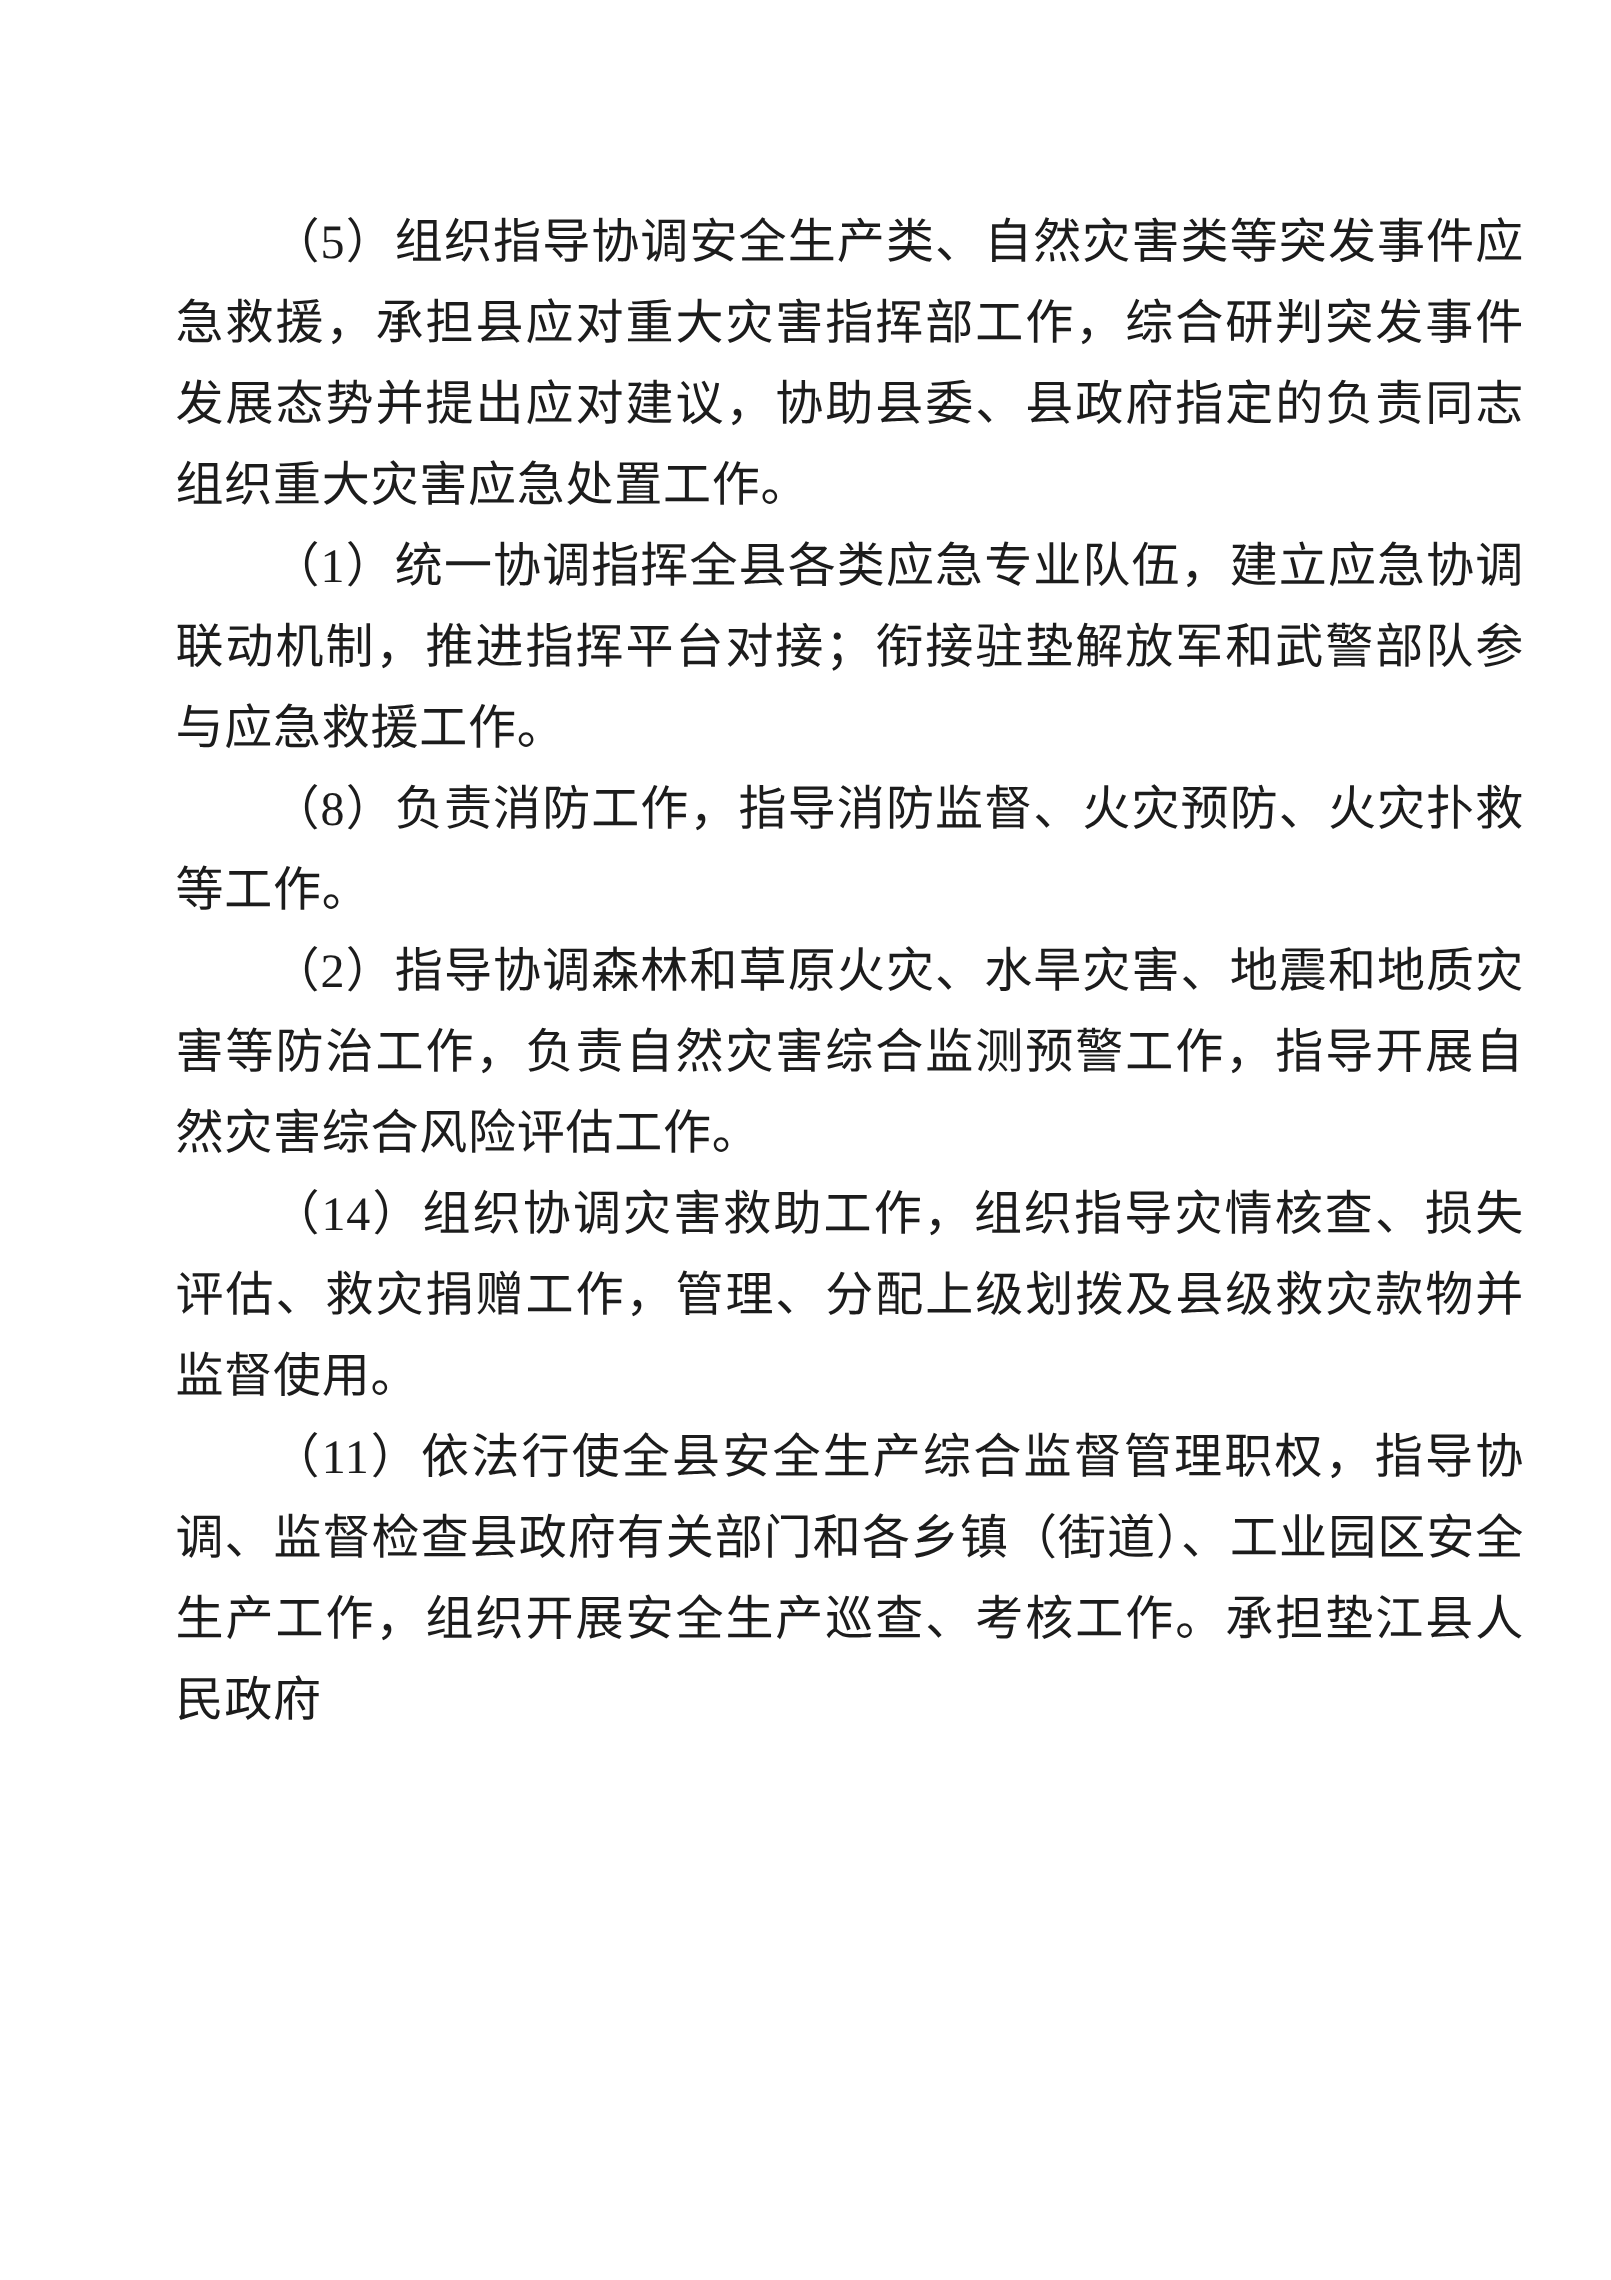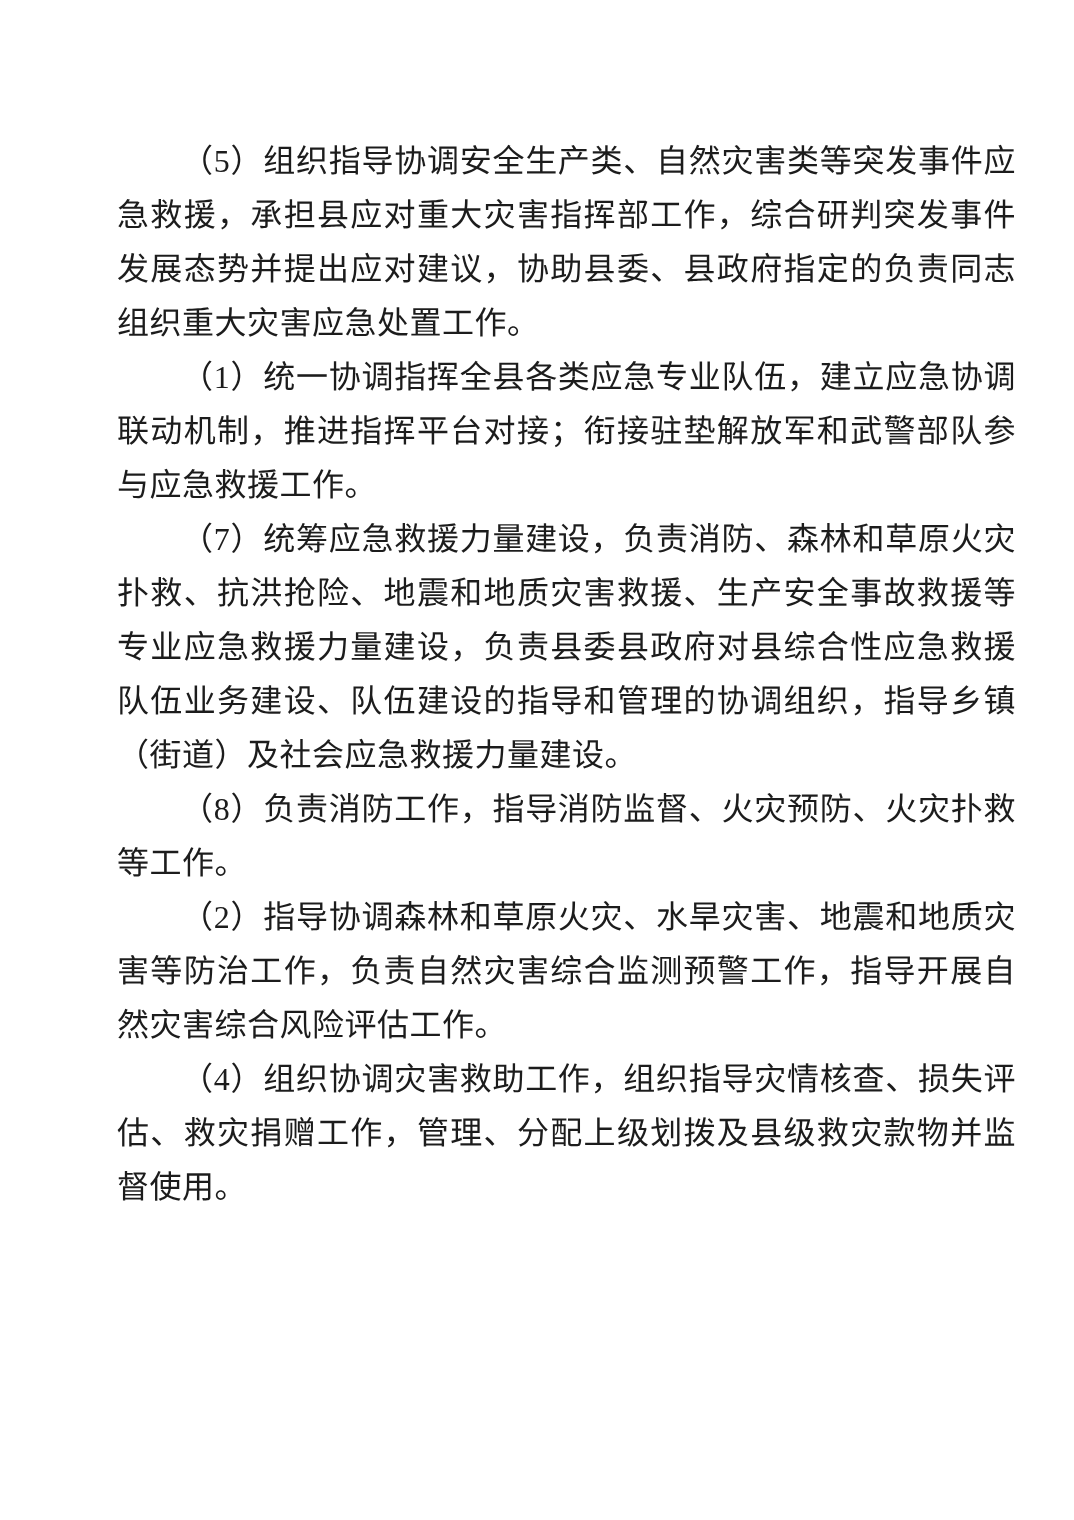--- a/index.html
+++ b/index.html
@@ -34,17 +34,17 @@
     word-break: break-all;
     line-break: strict;
   }
 </style>
 </head>
 <body>
 
 <div class="page">
   <p class="para">（5）组织指导协调安全生产类、自然灾害类等突发事件应急救援，承担县应对重大灾害指挥部工作，综合研判突发事件发展态势并提出应对建议，协助县委、县政府指定的负责同志组织重大灾害应急处置工作。</p>
   <p class="para">（1）统一协调指挥全县各类应急专业队伍，建立应急协调联动机制，推进指挥平台对接；衔接驻垫解放军和武警部队参与应急救援工作。</p>
-  <p class="para">（7）统筹应急救援力量建设，负责消防、森林和草原火灾扑救、抗洪抢险、地震和地质灾害救援、生产安全事故救援等专业应急救援力量建设，负责县委县政府对县综合性应急救援队伍业务建设、队伍建设的指导和管理的协调组织，指导乡镇（街道）及社会应急救援力量建设。</p>
   <p class="para">（8）负责消防工作，指导消防监督、火灾预防、火灾扑救等工作。</p>
   <p class="para">（2）指导协调森林和草原火灾、水旱灾害、地震和地质灾害等防治工作，负责自然灾害综合监测预警工作，指导开展自然灾害综合风险评估工作。</p>
-  <p class="para">（4）组织协调灾害救助工作，组织指导灾情核查、损失评估、救灾捐赠工作，管理、分配上级划拨及县级救灾款物并监督使用。</p>
+  <p class="para">（14）组织协调灾害救助工作，组织指导灾情核查、损失评估、救灾捐赠工作，管理、分配上级划拨及县级救灾款物并监督使用。</p>
+  <p class="para">（11）依法行使全县安全生产综合监督管理职权，指导协调、监督检查县政府有关部门和各乡镇（街道）、工业园区安全生产工作，组织开展安全生产巡查、考核工作。承担垫江县人民政府</p>
 </div>
 
 </body></html>

